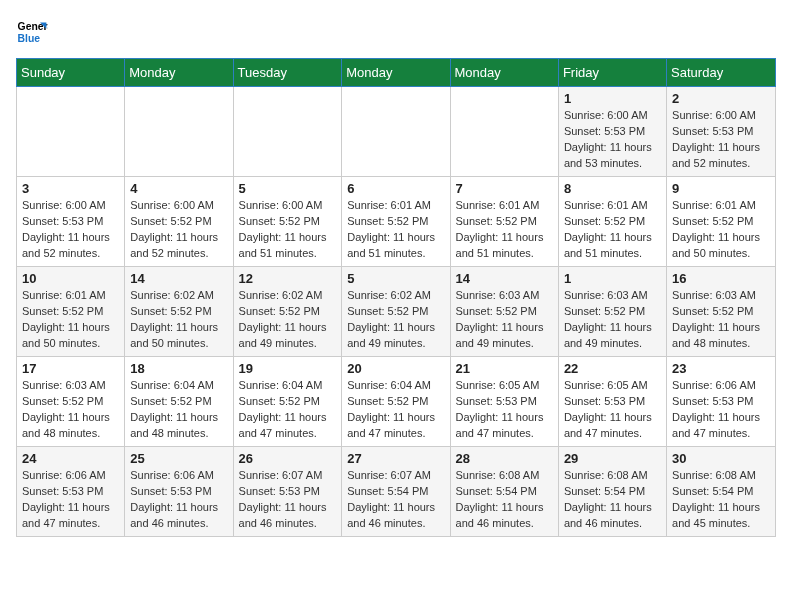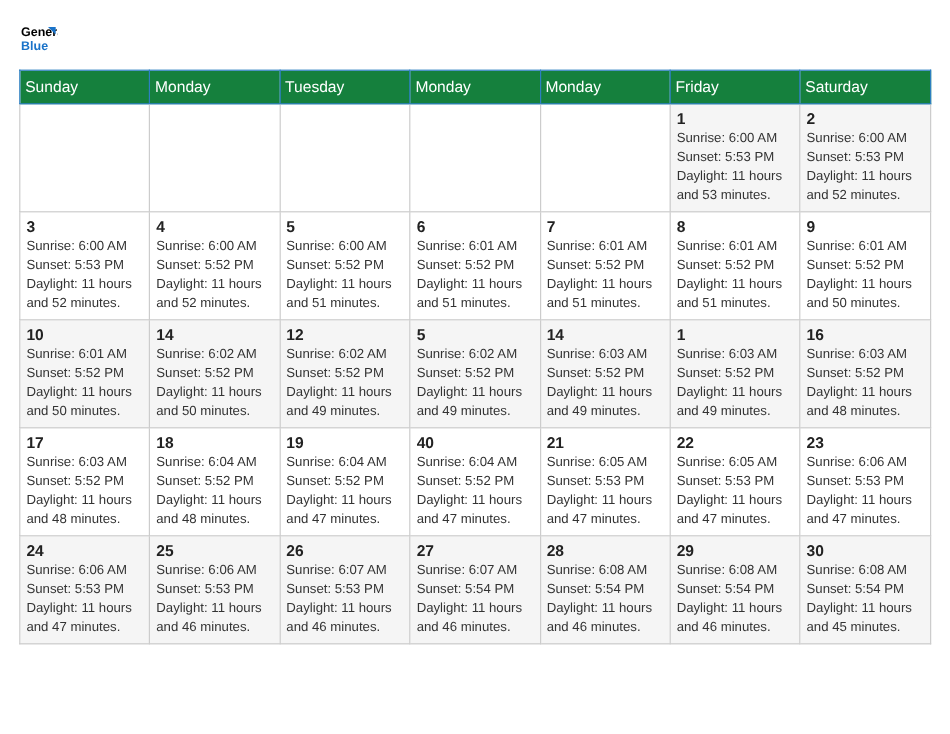--- a/index.html
+++ b/index.html
@@ -198,21 +198,21 @@
         </td>
         <td>
           <span class="day-num">18</span>
           <div class="day-info">Sunrise: 6:04 AM<br>Sunset: 5:52 PM<br>Daylight: 11 hours and 48 minutes.</div>
         </td>
         <td>
           <span class="day-num">19</span>
           <div class="day-info">Sunrise: 6:04 AM<br>Sunset: 5:52 PM<br>Daylight: 11 hours and 47 minutes.</div>
         </td>
         <td>
-          <span class="day-num">40</span>
+          <span class="day-num">20</span>
           <div class="day-info">Sunrise: 6:04 AM<br>Sunset: 5:52 PM<br>Daylight: 11 hours and 47 minutes.</div>
         </td>
         <td>
           <span class="day-num">21</span>
           <div class="day-info">Sunrise: 6:05 AM<br>Sunset: 5:53 PM<br>Daylight: 11 hours and 47 minutes.</div>
         </td>
         <td>
           <span class="day-num">22</span>
           <div class="day-info">Sunrise: 6:05 AM<br>Sunset: 5:53 PM<br>Daylight: 11 hours and 47 minutes.</div>
         </td>

